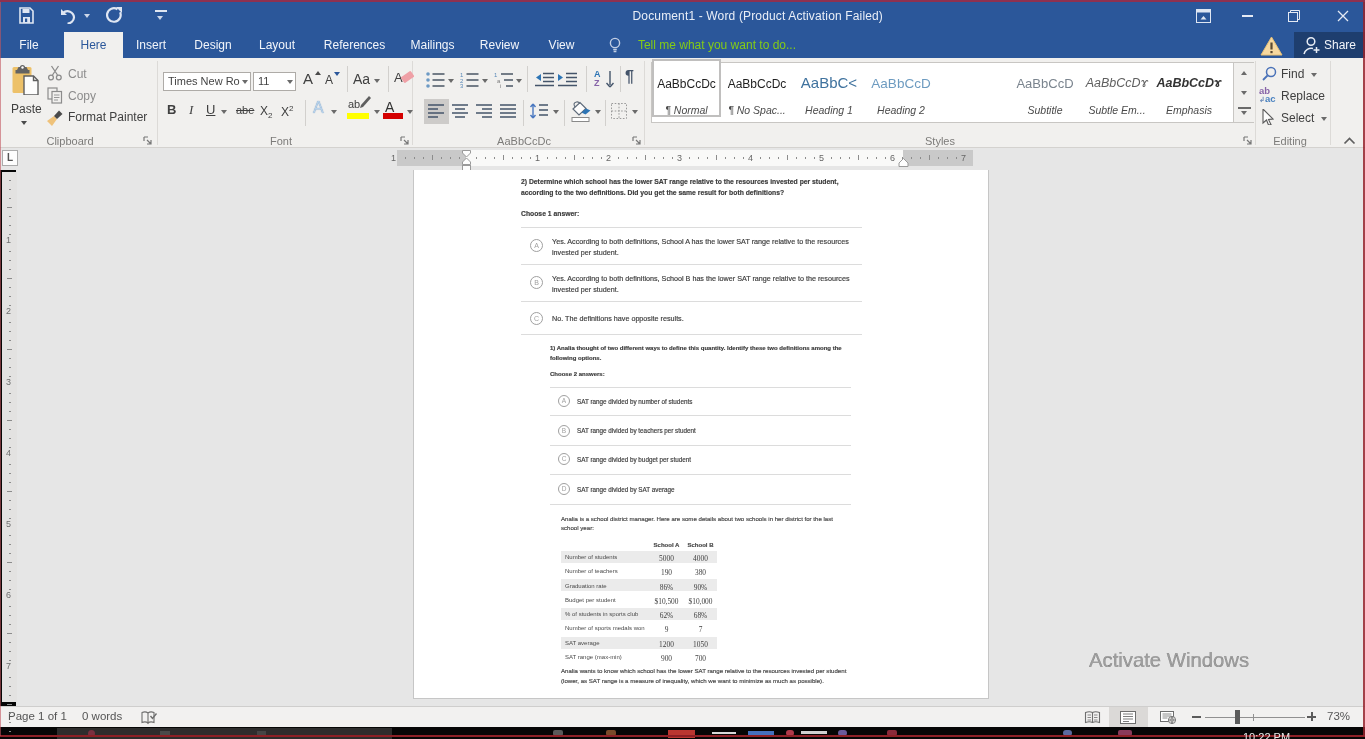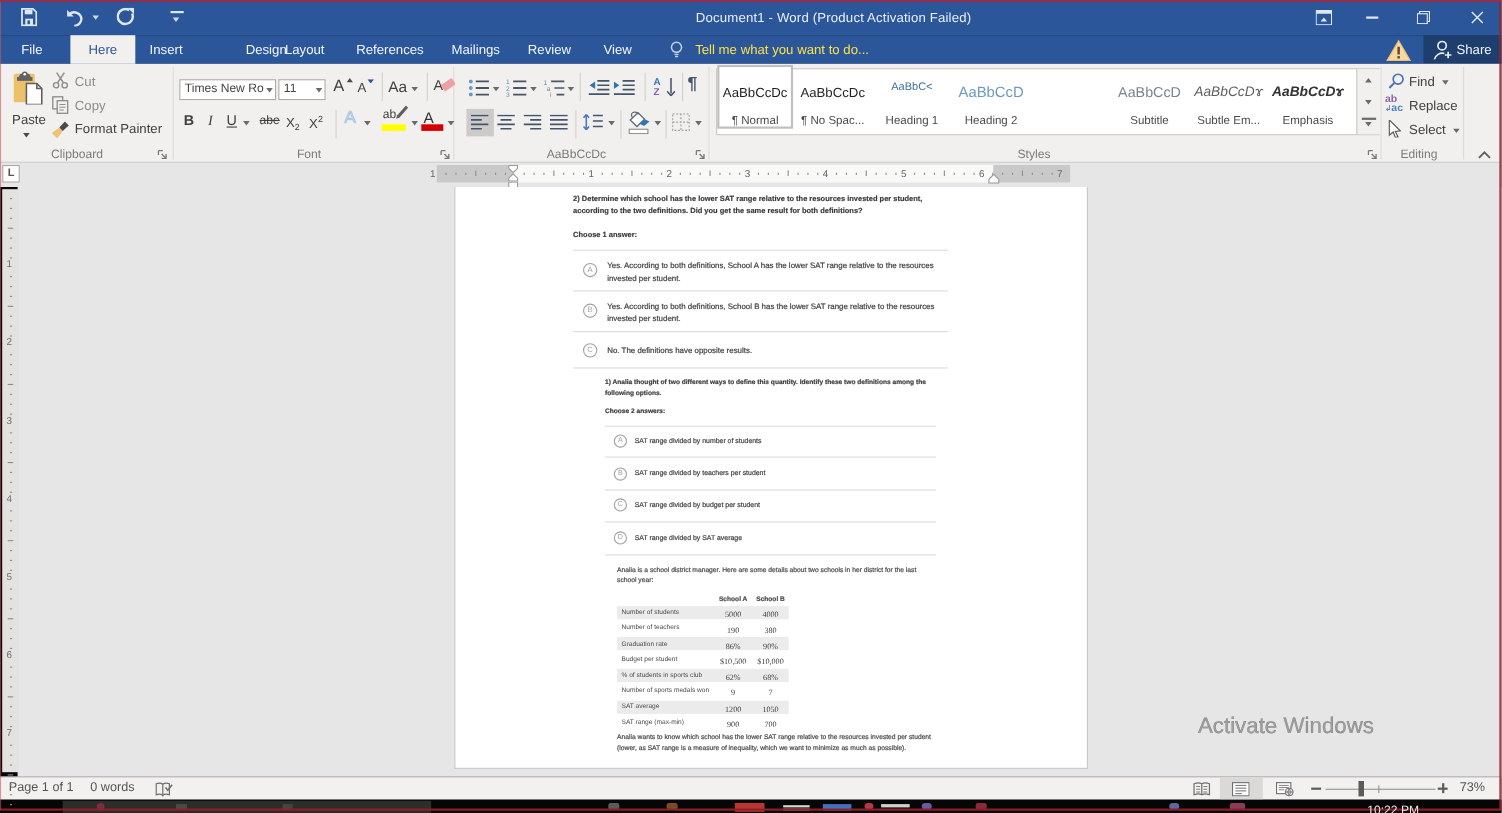--- a/index.html
+++ b/index.html
@@ -19,21 +19,21 @@
 .isep{position:absolute;width:1px;background:#d2d0cd;}
 .glabel{position:absolute;top:77px;height:13px;font-size:11px;color:#7c7b79;text-align:center;}
 .rtxt{position:absolute;color:#404040;font-size:12px;white-space:nowrap;}
 .gtxt{position:absolute;color:#8c8c8c;font-size:12px;white-space:nowrap;}
 .combo{position:absolute;background:#fff;border:1px solid #aeaba7;box-sizing:border-box;font-size:11px;color:#444;}
 .car{position:absolute;width:0;height:0;border-left:3.5px solid transparent;border-right:3.5px solid transparent;border-top:4px solid #6a6a6a;}
 .carw{position:absolute;width:0;height:0;border-left:3.5px solid transparent;border-right:3.5px solid transparent;border-top:4px solid #cdd7e9;}
 .launch{position:absolute;width:11px;height:11px;}
 .cell{position:absolute;top:1px;width:70px;height:59px;}
 .cellt{position:absolute;left:0;right:0;text-align:center;white-space:nowrap;overflow:hidden;}
-.celll{position:absolute;left:0;right:0;top:45px;text-align:center;font-size:10.5px;color:#4a4a4a;white-space:nowrap;overflow:hidden;}
+.celll{position:absolute;left:0;right:0;top:45px;text-align:center;font-size:10.5px;color:#4a4a4a;white-space:nowrap;overflow:hidden;font-style:italic;}
 
 #rulerrow{left:0;top:148px;width:1365px;height:22px;background:#e6e6e6;}
 #hruler{position:absolute;left:397px;top:2px;width:576px;height:16px;background:#f9f9f8;}
 .rmarg{position:absolute;top:0;height:16px;background:#c9c9c9;}
 .rnum{position:absolute;top:3px;font-size:9px;color:#666;}
 .htick{position:absolute;top:0;height:16px;width:71px;
  background-image:
  linear-gradient(#8c8c8c,#8c8c8c),linear-gradient(#8c8c8c,#8c8c8c),linear-gradient(#8c8c8c,#8c8c8c),
  linear-gradient(#8c8c8c,#8c8c8c),linear-gradient(#8c8c8c,#8c8c8c),linear-gradient(#8c8c8c,#8c8c8c),
  linear-gradient(#8c8c8c,#8c8c8c);
@@ -107,31 +107,31 @@
  <path d="M2.5 2.5 v-2 h9 v9 h-2" fill="none" stroke="#e5eaf4"></path>
 </svg>
 <svg class="abs" style="left:1337px;top:10px;" width="12" height="12" viewBox="0 0 12 12">
  <path d="M1 1 L11 11 M11 1 L1 11" stroke="#e5eaf4" stroke-width="1.3"></path>
 </svg>
 
 <div class="abs" id="tabrow">
   <div class="tab" style="left:10px;width:38px;">File</div>
   <div id="hometab">Here</div>
   <div class="tab" style="left:130px;width:42px;">Insert</div>
-  <div class="tab" style="left:188px;width:50px;margin-left:29px;">Design</div>
+  <div class="tab" style="left:188px;width:50px;">Design</div>
   <div class="tab" style="left:252px;width:50px;">Layout</div>
   <div class="tab" style="left:318px;width:73px;">References</div>
   <div class="tab" style="left:404px;width:57px;">Mailings</div>
   <div class="tab" style="left:474px;width:51px;">Review</div>
   <div class="tab" style="left:541px;width:41px;">View</div>
   <svg style="position:absolute;left:608px;top:5px;" width="14" height="17" viewBox="0 0 14 17">
    <circle cx="7" cy="6" r="4.6" fill="none" stroke="#c3cfe4" stroke-width="1.4"></circle>
    <path d="M5.2 12.5 h3.6 M5.6 14.5 h2.8" stroke="#c3cfe4" stroke-width="1.3"></path>
   </svg>
-  <div class="tab" style="left:626px;width:170px;text-align:center;color:#fde047;">Tell me what you want to do...</div>
+  <div class="tab" style="left:626px;width:170px;text-align:right;color:#84cc16;">Tell me what you want to do...</div>
 
   <svg style="position:absolute;left:1260px;top:4px;" width="23" height="20" viewBox="0 0 23 20">
     <path d="M11.5 1 L22 19 L1 19 Z" fill="#f6d8a0" stroke="#e8c075" stroke-width="1"></path>
     <rect x="10.4" y="6.5" width="2.2" height="7" fill="#5a4a32"></rect>
     <rect x="10.4" y="15" width="2.2" height="2.2" fill="#5a4a32"></rect>
   </svg>
 
   <div style="position:absolute;left:1294px;top:0;width:71px;height:26px;background:#1e3e6e;"></div>
   <svg style="position:absolute;left:1301px;top:4px;" width="20" height="19" viewBox="0 0 20 19">
    <circle cx="10" cy="5.5" r="3.8" fill="none" stroke="#e8edf5" stroke-width="1.5"></circle>
@@ -328,21 +328,21 @@
   </div>
   <div class="cell" style="left:652px;border:2px solid #c0bfbe;width:69px;height:58px;background:#fff;box-sizing:border-box;">
     <div class="cellt" style="top:16px;font-size:12px;color:#1f1f1f;">AaBbCcDc</div>
     <div class="celll" style="top:43px;">¶ Normal</div>
   </div>
   <div class="cell" style="left:722px;">
     <div class="cellt" style="top:18px;font-size:12px;color:#1f1f1f;">AaBbCcDc</div>
     <div class="celll">¶ No Spac...</div>
   </div>
   <div class="cell" style="left:794px;">
-    <div class="cellt" style="top:15px;font-size:10px;color:#3f729e;">AaBbC˂</div>
+    <div class="cellt" style="top:15px;font-size:15px;color:#3f729e;">AaBbC˂</div>
     <div class="celll">Heading 1</div>
   </div>
   <div class="cell" style="left:866px;">
     <div class="cellt" style="top:17px;font-size:13.5px;color:#6d9bc0;">AaBbCcD</div>
     <div class="celll">Heading 2</div>
   </div>
   <div class="cell" style="left:1010px;">
     <div class="cellt" style="top:17px;font-size:13px;color:#7a848e;">AaBbCcD</div>
     <div class="celll">Subtitle</div>
   </div>

